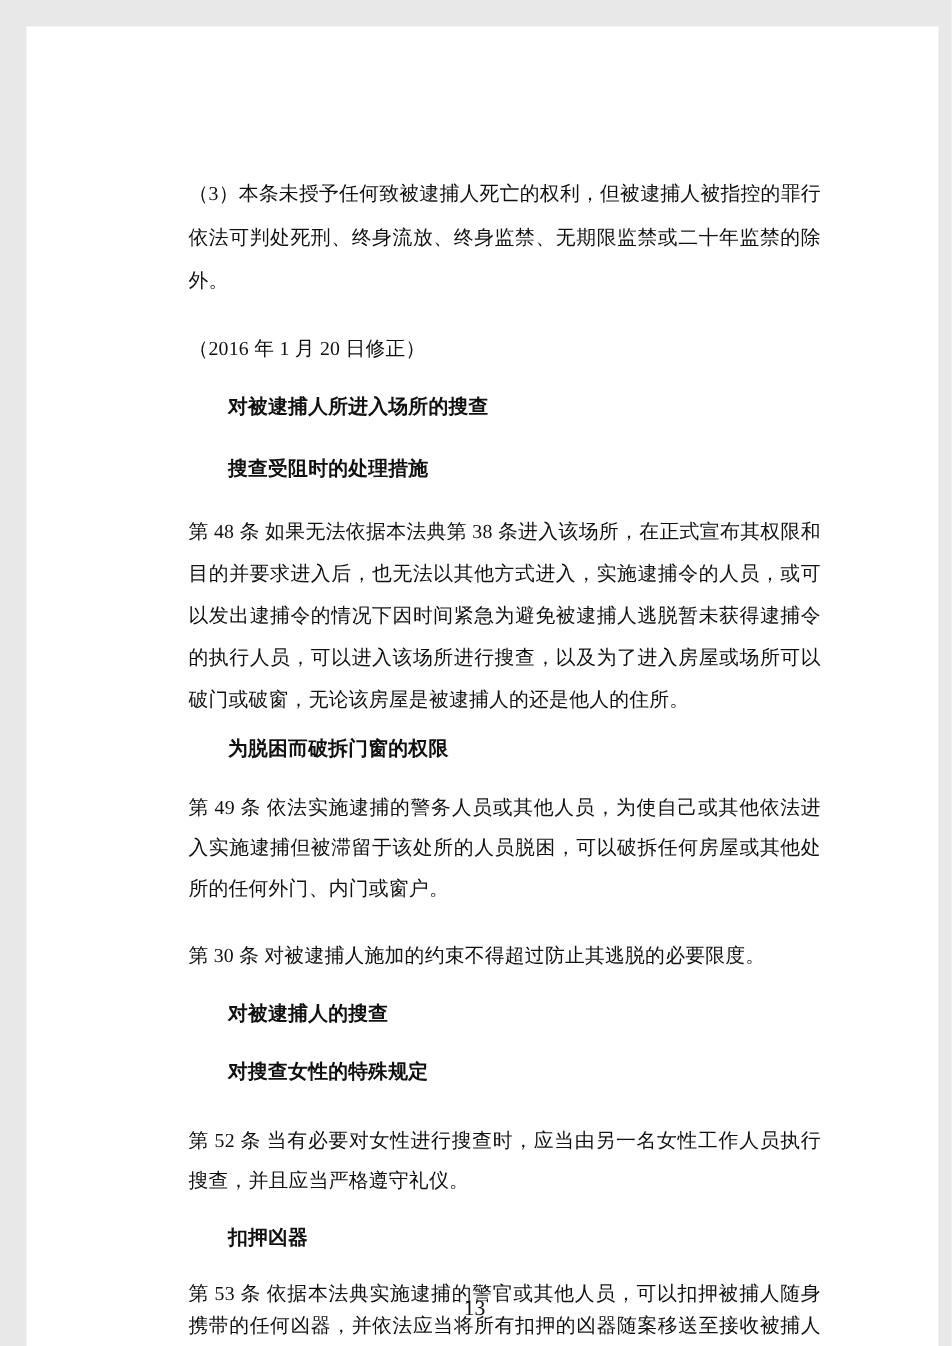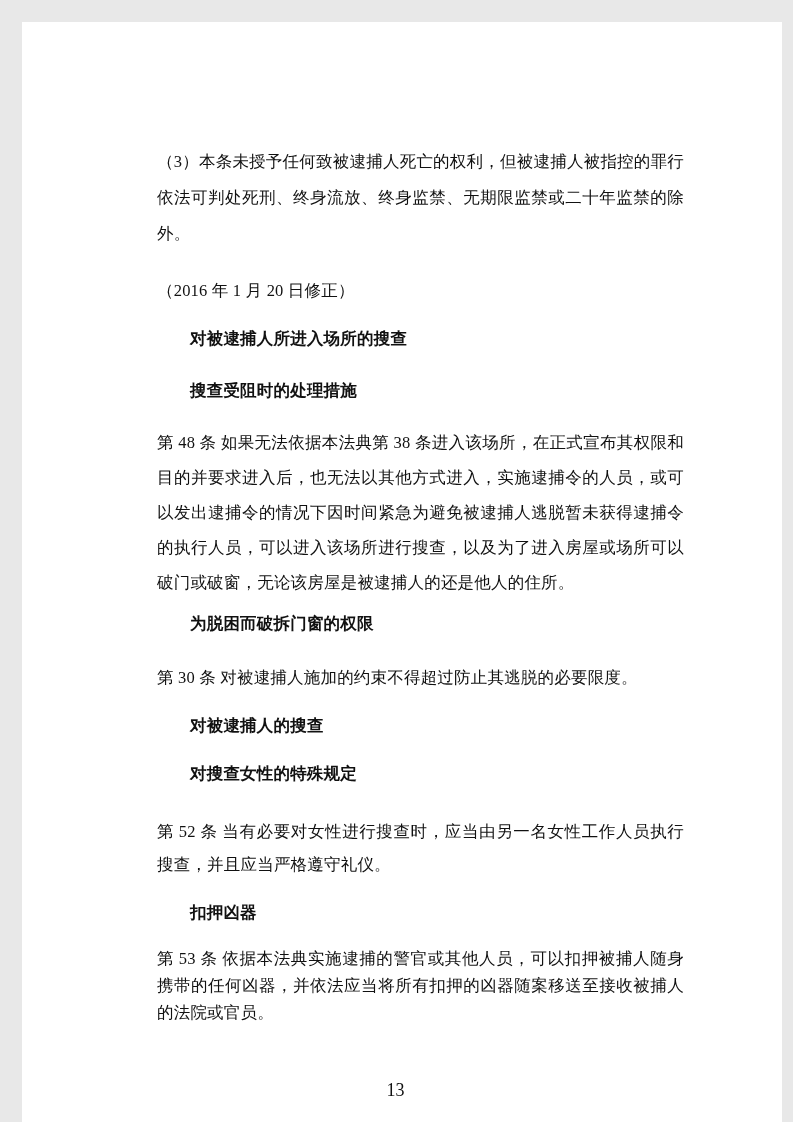--- a/index.html
+++ b/index.html
@@ -60,20 +60,21 @@
 <body>
 
 <div class="page">
   <div class="content">
     <div class="p b36">（3）本条未授予任何致被逮捕人死亡的权利，但被逮捕人被指控的罪行依法可判处死刑、终身流放、终身监禁、无期限监禁或二十年监禁的除外。</div>
     <div class="p b34">（2016 年 1 月 20 日修正）</div>
     <div class="h mtn6">对被逮捕人所进入场所的搜查</div>
     <div class="h">搜查受阻时的处理措施</div>
     <div class="p b35 mtn3">第 48 条 如果无法依据本法典第 38 条进入该场所，在正式宣布其权限和目的并要求进入后，也无法以其他方式进入，实施逮捕令的人员，或可以发出逮捕令的情况下因时间紧急为避免被逮捕人逃脱暂未获得逮捕令的执行人员，可以进入该场所进行搜查，以及为了进入房屋或场所可以破门或破窗，无论该房屋是被逮捕人的还是他人的住所。</div>
     <div class="h mtn13">为脱困而破拆门窗的权限</div>
+    <div class="p b34 mtn5">第 49 条 依法实施逮捕的警务人员或其他人员，为使自己或其他依法进入实施逮捕但被滞留于该处所的人员脱困，可以破拆任何房屋或其他处所的任何外门、内门或窗户。</div>
     <div class="p b34">第 30 条 对被逮捕人施加的约束不得超过防止其逃脱的必要限度。</div>
     <div class="h mtn6">对被逮捕人的搜查</div>
     <div class="h mtn4">对搜查女性的特殊规定</div>
     <div class="p b33 mt4">第 52 条 当有必要对女性进行搜查时，应当由另一名女性工作人员执行搜查，并且应当严格遵守礼仪。</div>
     <div class="h mtn5">扣押凶器</div>
     <div class="p b27 mtn5">第 53 条 依据本法典实施逮捕的警官或其他人员，可以扣押被捕人随身携带的任何凶器，并依法应当将所有扣押的凶器随案移送至接收被捕人的法院或官员。</div>
   </div>
   <div class="page-number">13</div>
 </div>
 

